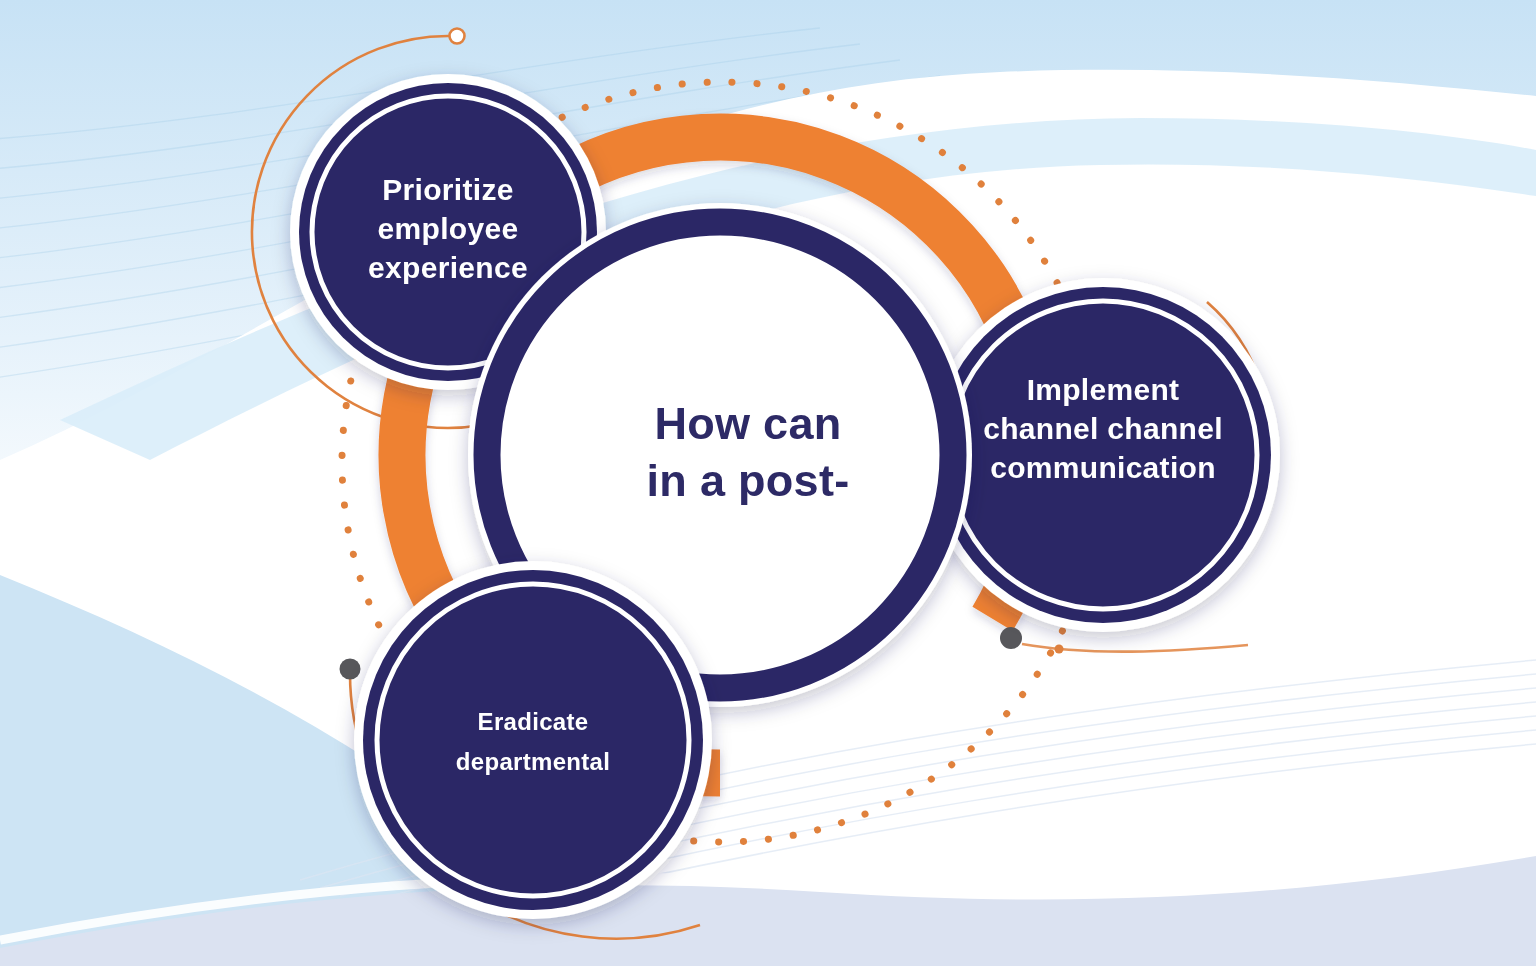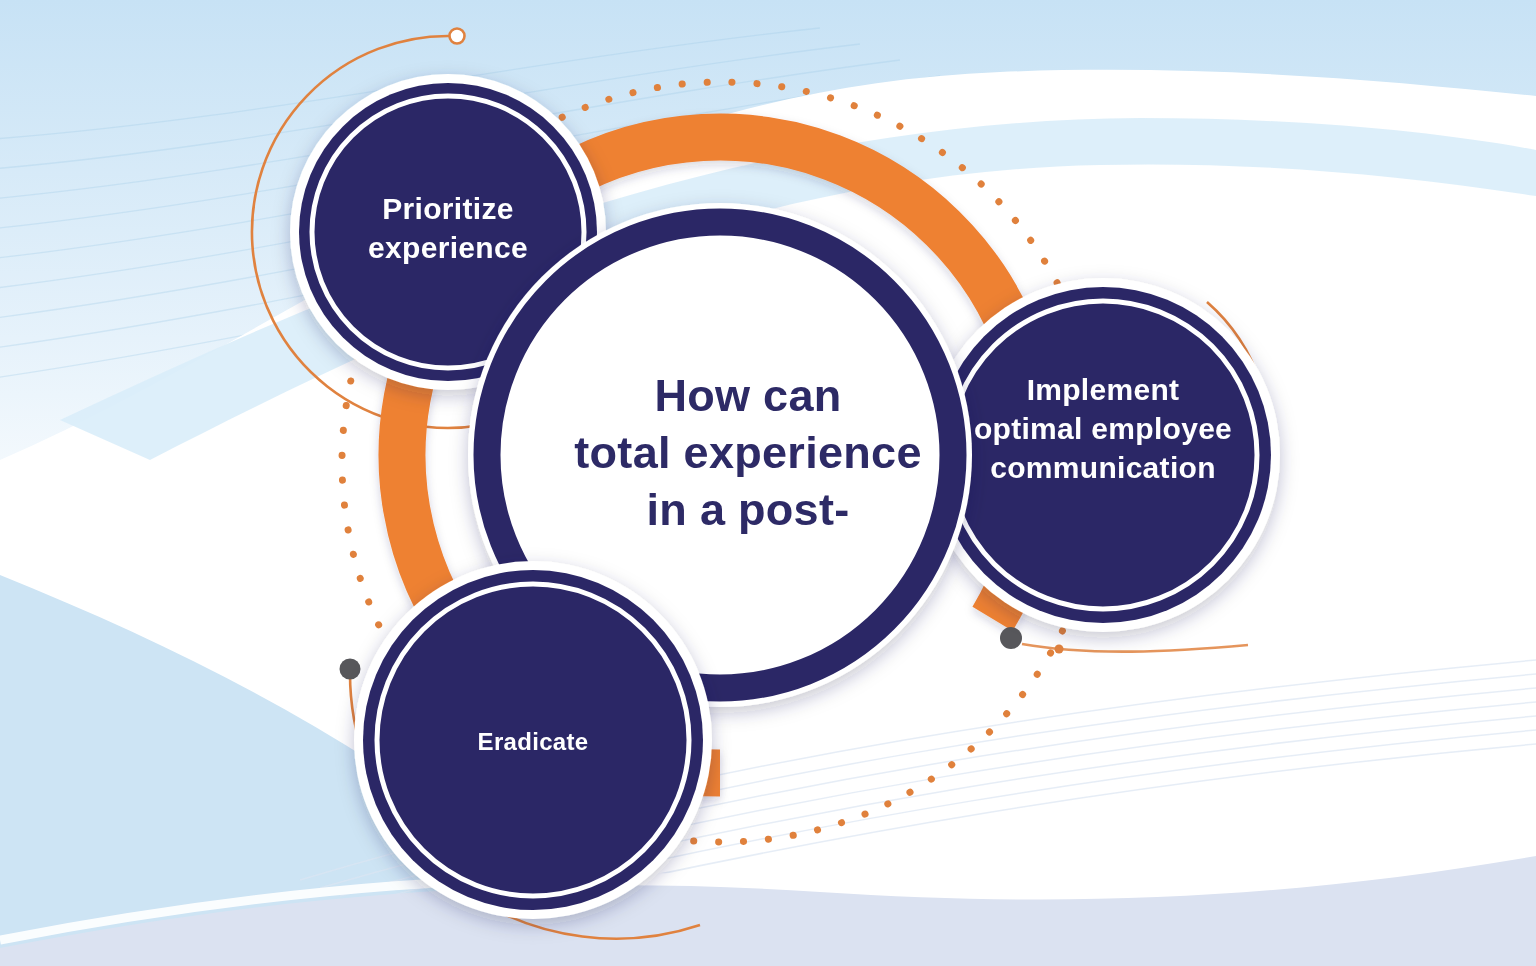--- a/index.html
+++ b/index.html
@@ -122,32 +122,33 @@
 
     <g>
       <circle cx="533" cy="740" r="179" fill="#ffffff" filter="url(#softShadow)"></circle>
       <circle cx="533" cy="740" r="170" fill="#2b2766"></circle>
       <circle cx="533" cy="740" r="156" fill="none" stroke="#ffffff" stroke-width="5"></circle>
     </g>
   </svg>
 
   <div class="label center-label" style="left:720px;top:452px;">
     <span class="line">How can</span>
-    <span class="line">total experience</span>
     <span class="line">in a post-</span>
   </div>
 
   <div class="label satellite-label" style="left:448px;top:228px;text-align:center;">
     <span class="line">Prioritize</span>
+    <span class="line">employee</span>
     <span class="line">experience</span>
   </div>
 
   <div class="label satellite-label" style="left:1103px;top:428px;">
     <span class="line">Implement</span>
-    <span class="line">optimal employee</span>
+    <span class="line">channel channel</span>
     <span class="line">communication</span>
   </div>
 
   <div class="label satellite-label" style="left:533px;top:742px;font-size:24px;line-height:40px;">
     <span class="line">Eradicate</span>
+    <span class="line">departmental</span>
   </div>
 
 </div>
 
 </body></html>

